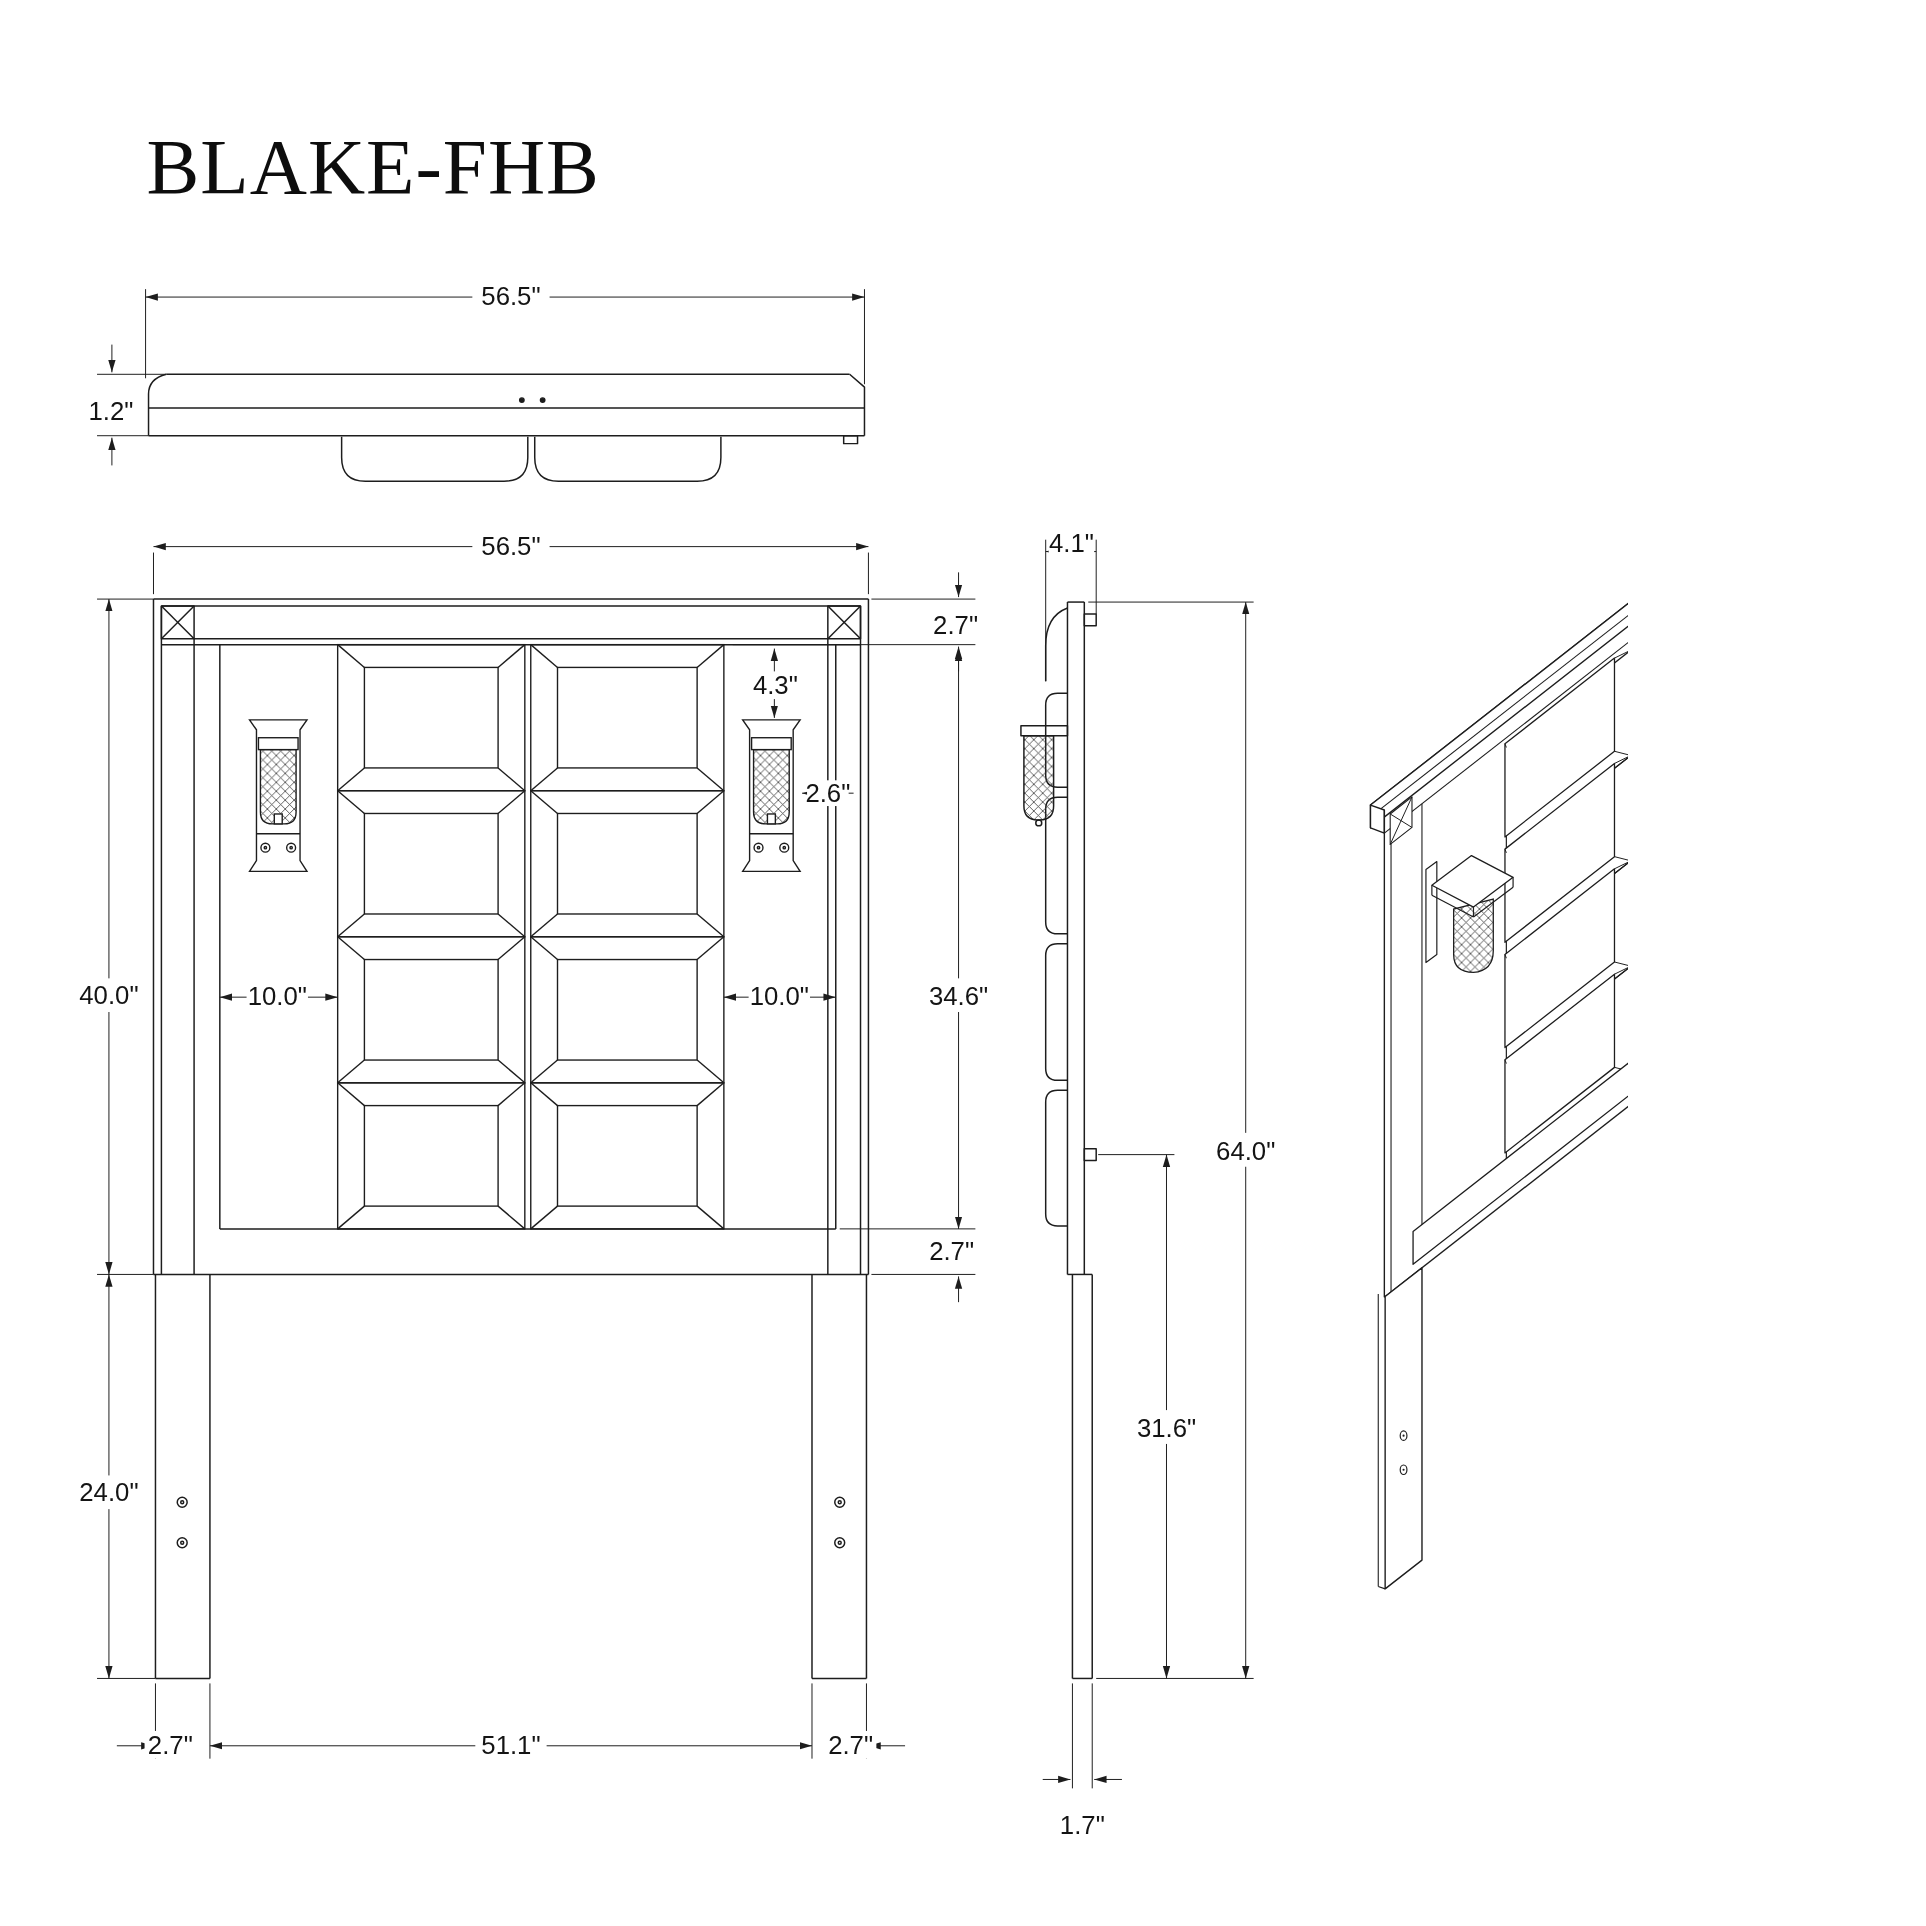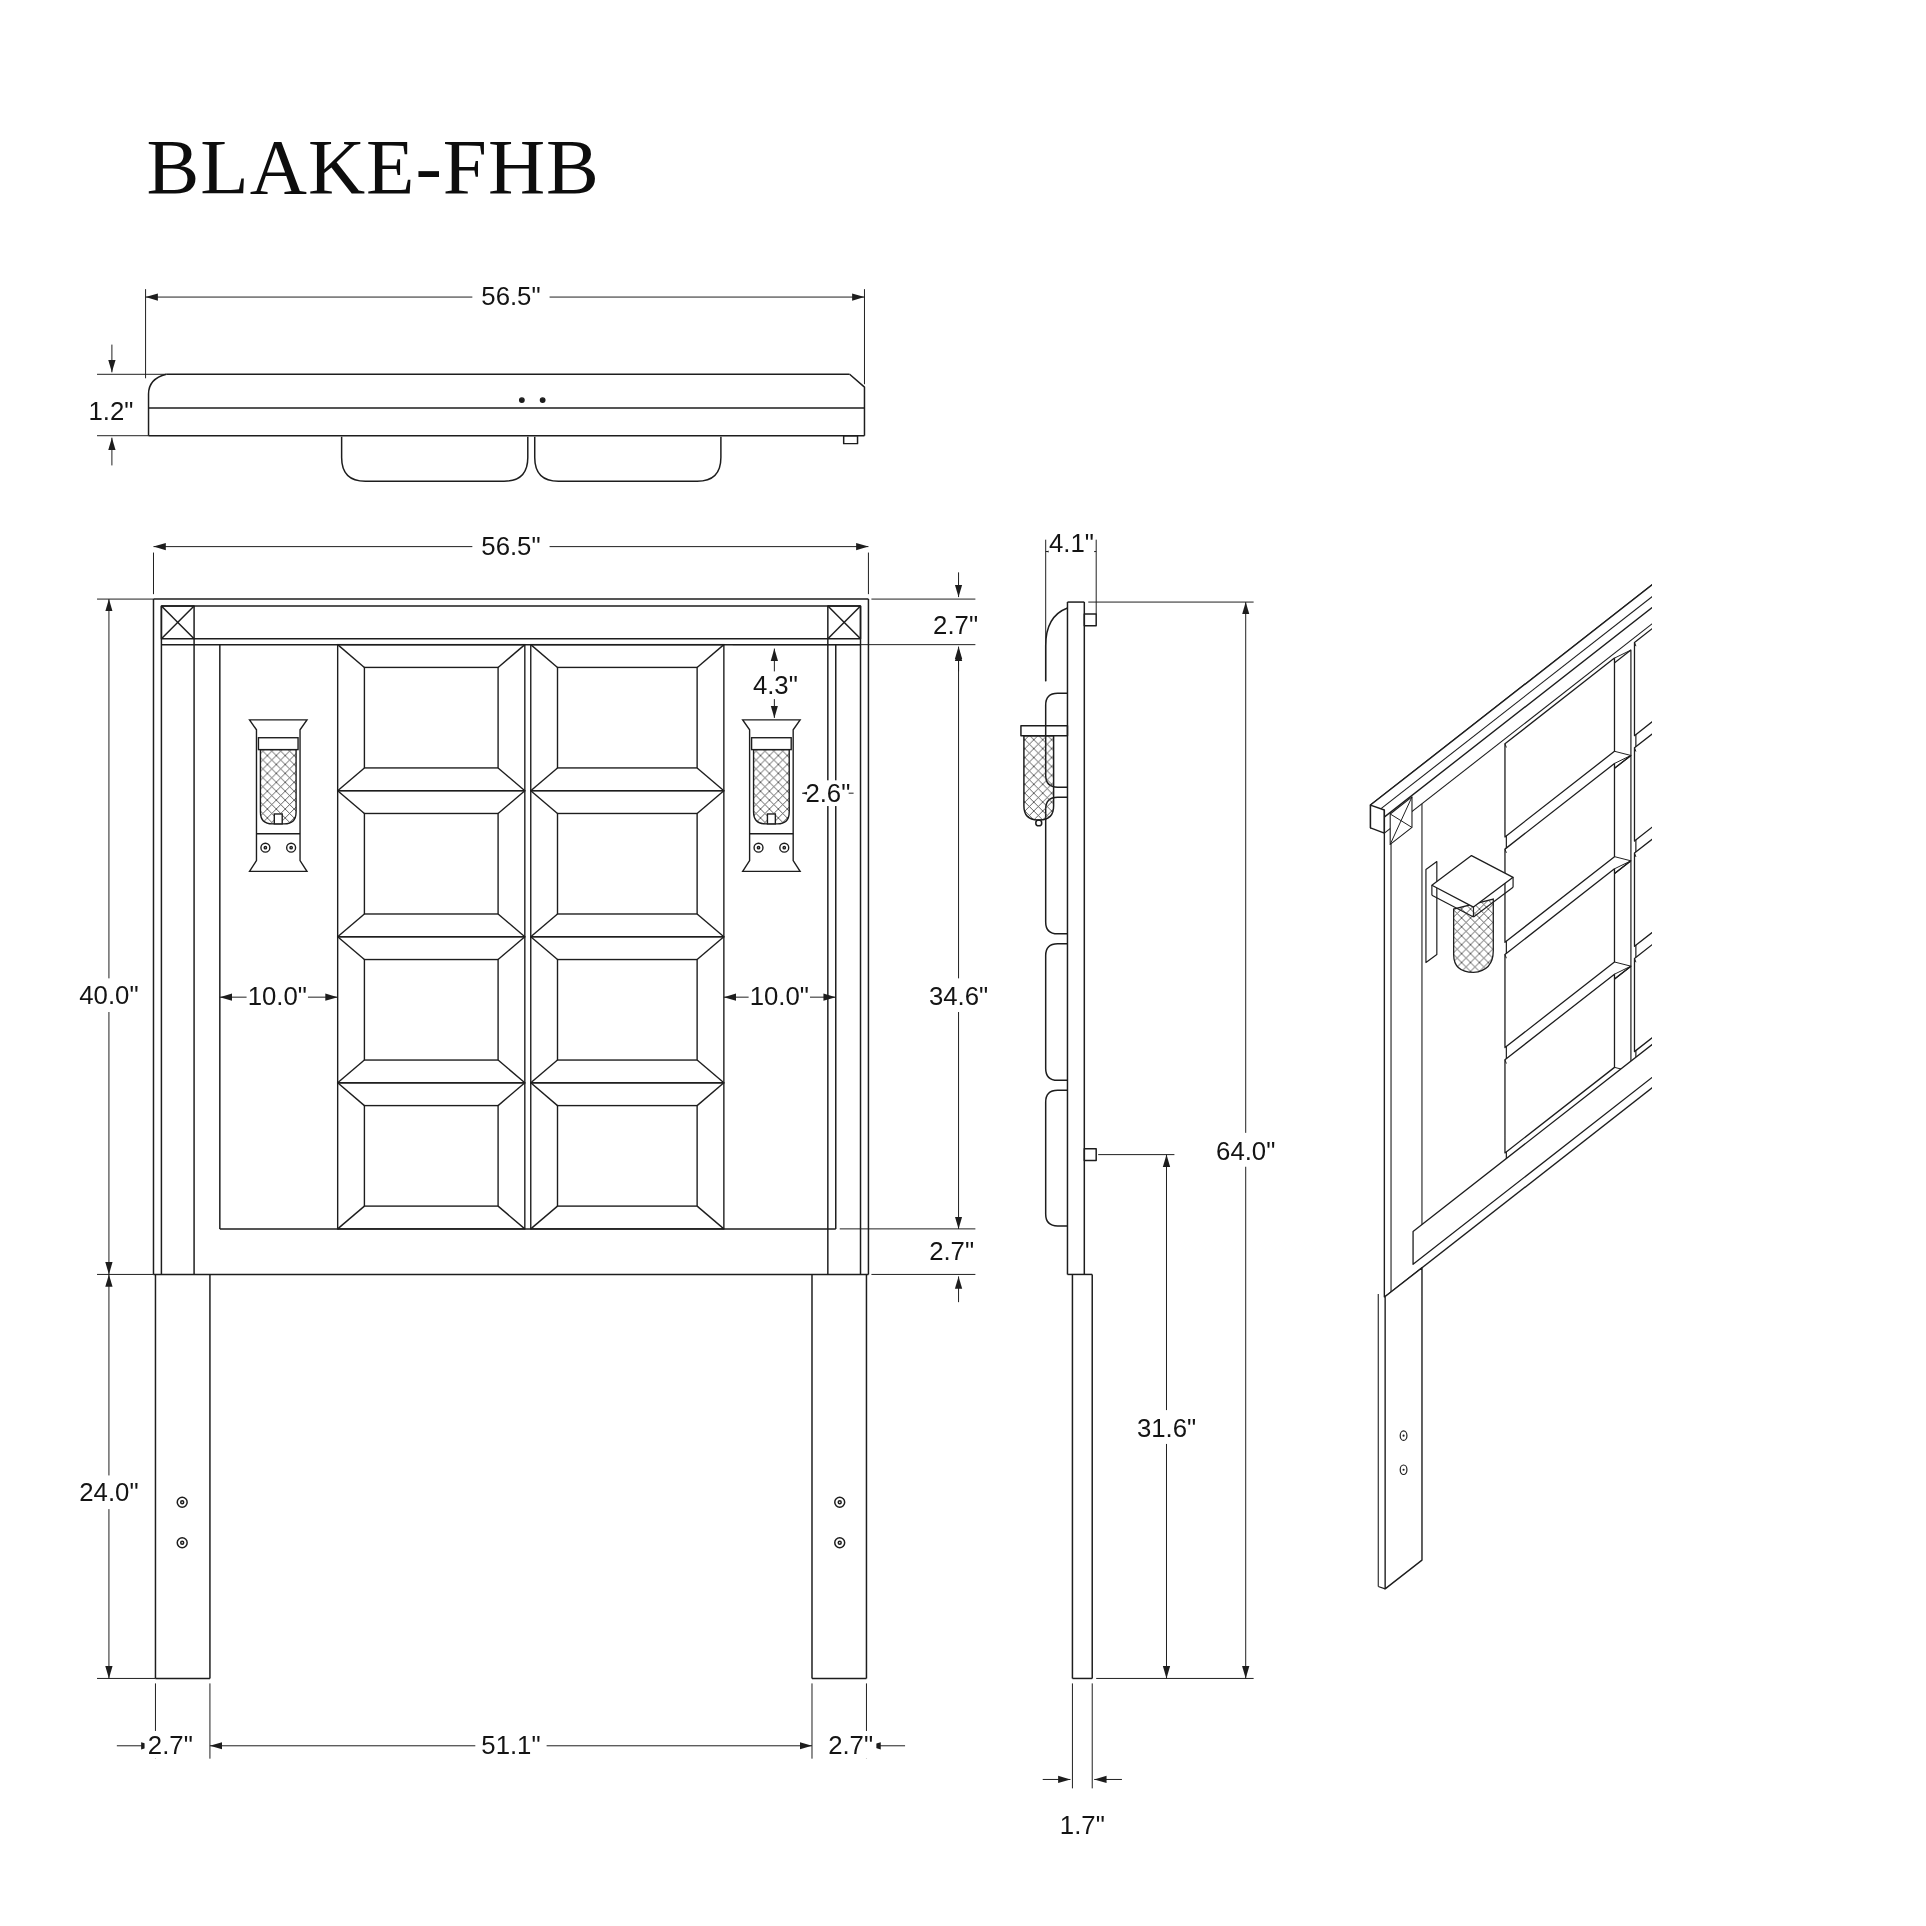--- a/index.html
+++ b/index.html
@@ -1,17 +1,17 @@
 <!DOCTYPE html>
 <html><head>
 <meta charset="utf-8">
 <style>
   html,body{margin:0;padding:0;background:#fff;}
   #page{position:relative;width:1628px;height:1927px;background:#fff;overflow:hidden;
-        font-family:"Liberation Sans",sans-serif;padding-left:24px;}
+        font-family:"Liberation Sans",sans-serif;}
   svg{position:absolute;left:0;top:0;}
   .obj{stroke:#1d1d1d;stroke-width:1.5;fill:none;stroke-linejoin:round;}
   .dimln{stroke:#1d1d1d;stroke-width:1;fill:none;}
   .mask{fill:#ffffff;stroke:none;}
   text.dim{font-family:"Liberation Sans",sans-serif;font-size:26px;fill:#141414;
            text-anchor:middle;}
   text.title{font-family:"Liberation Serif",serif;font-size:80px;fill:#0d0d0d;
              text-anchor:start;letter-spacing:1px;}
 </style>
 </head>

